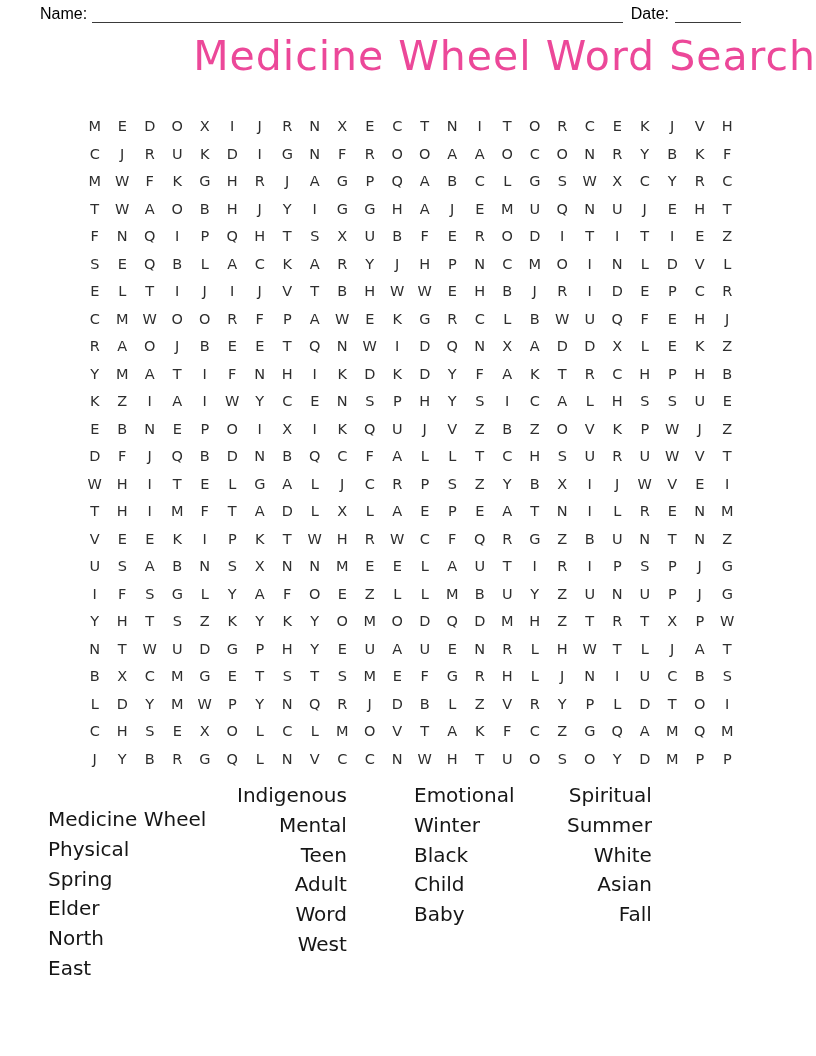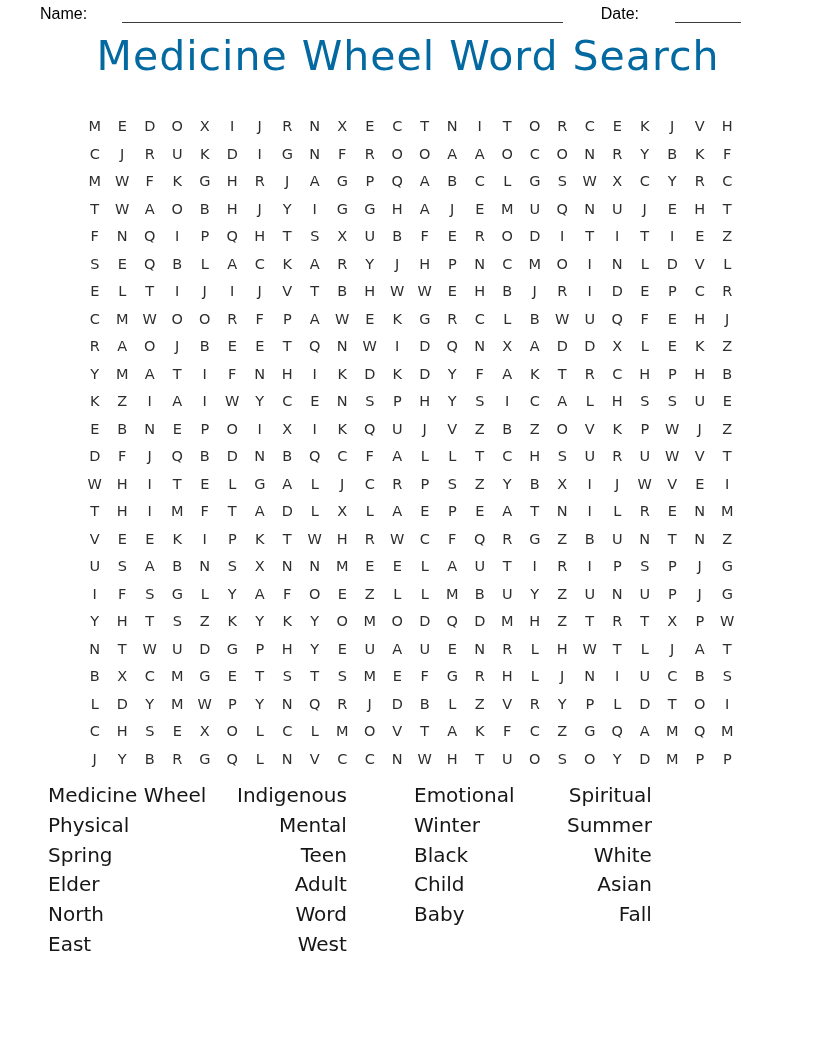--- a/index.html
+++ b/index.html
@@ -22,41 +22,40 @@
   .header {
     position: absolute;
     left: 40px;
     top: 4px;
     width: 701px;
     display: flex;
     align-items: flex-end;
     font-family: "Liberation Sans", sans-serif;
     font-size: 16px;
     color: #000;
-    gap: 30px;
   }
   .fill-line {
     border-bottom: 1.5px solid var(--line);
     height: 19px;
   }
   .name-line { flex: 1; margin: 0 6px 0 5px; }
   .date-label { margin-left: 2px; }
   .date-line { width: 66px; margin-left: 6px; }
 
   
   .title {
     position: absolute;
     top: 32px;
     left: 0;
     width: 100%;
-    text-align: center;
+    text-align: right;
     font-size: 41px;
     font-weight: 400;
     letter-spacing: 1px;
-    color: #0369a1;
+    color: #ec4899;
   }
 
   
   .letter-grid {
     position: absolute;
     left: 81px;
     top: 113px;
     display: grid;
     grid-template-columns: repeat(24, 27.5px);
     grid-auto-rows: 27.5px;
@@ -71,21 +70,21 @@
 
   
   .word-list {
     position: absolute;
     left: 48px;
     top: 781px;
     width: 730px;
     height: 190px;
   }
   .word-col { position: absolute; top: 0; }
-  .word-col:nth-child(1) { left: 0; }
+  .word-col:nth-child(1) { left: 0; margin-top: 24px; }
   .word-col:nth-child(2) { left: 189px; text-align: right; }
   .word-col:nth-child(3) { left: 366px; }
   .word-col:nth-child(4) { left: 519px; text-align: right; }
   .word {
     height: 29.8px;
     line-height: 29.8px;
     font-size: 20px;
     color: #161616;
     white-space: nowrap;
   }

